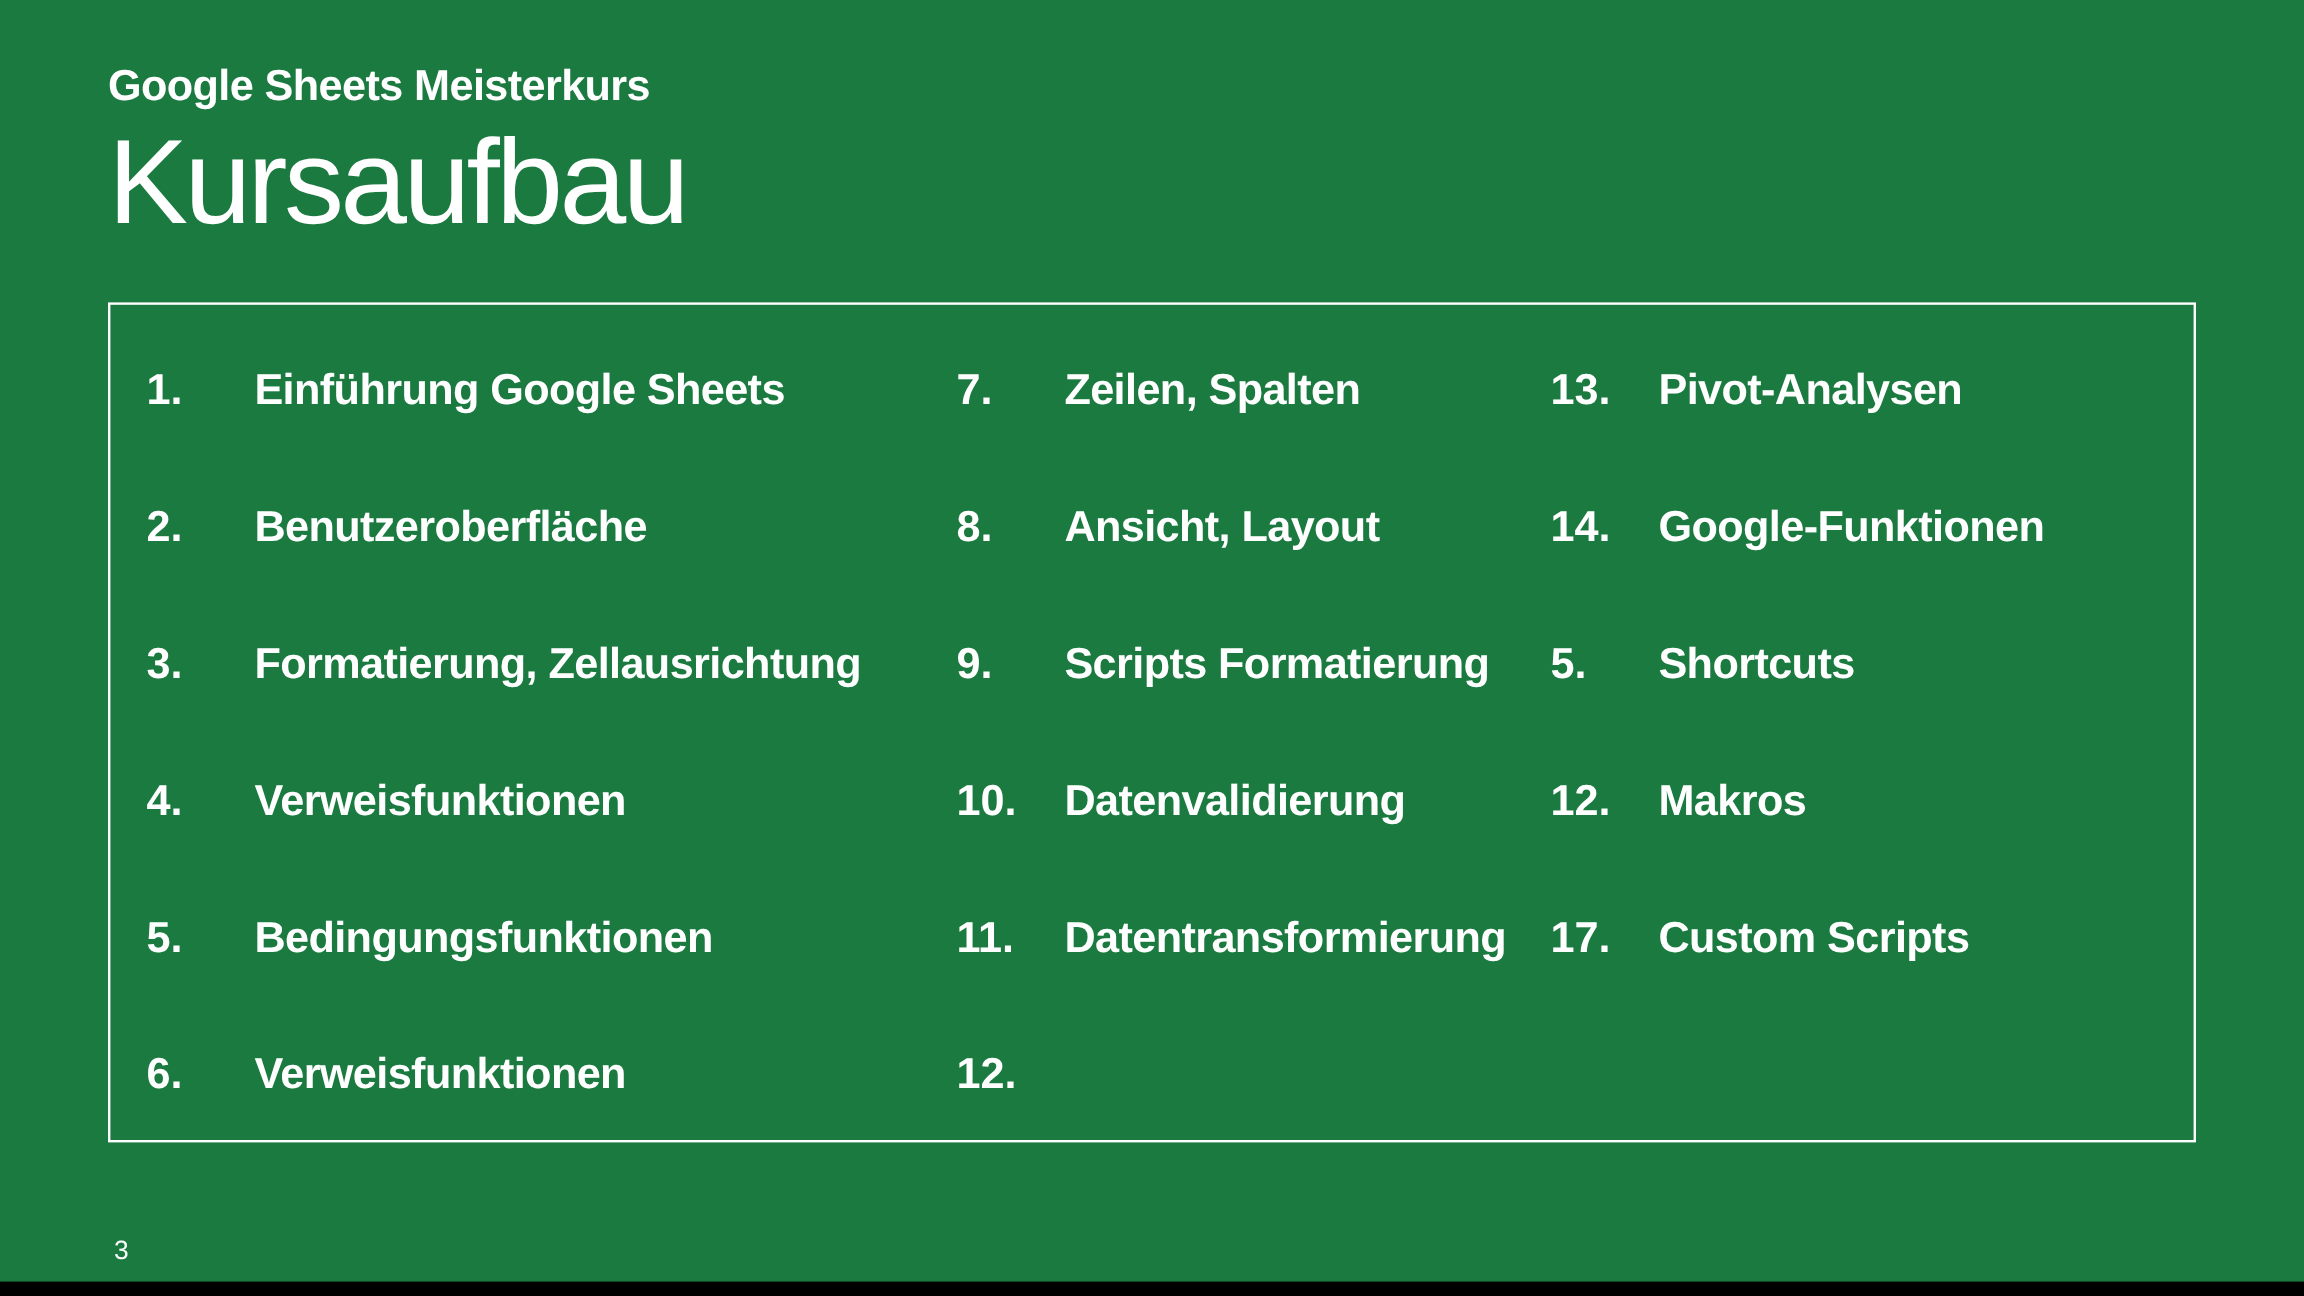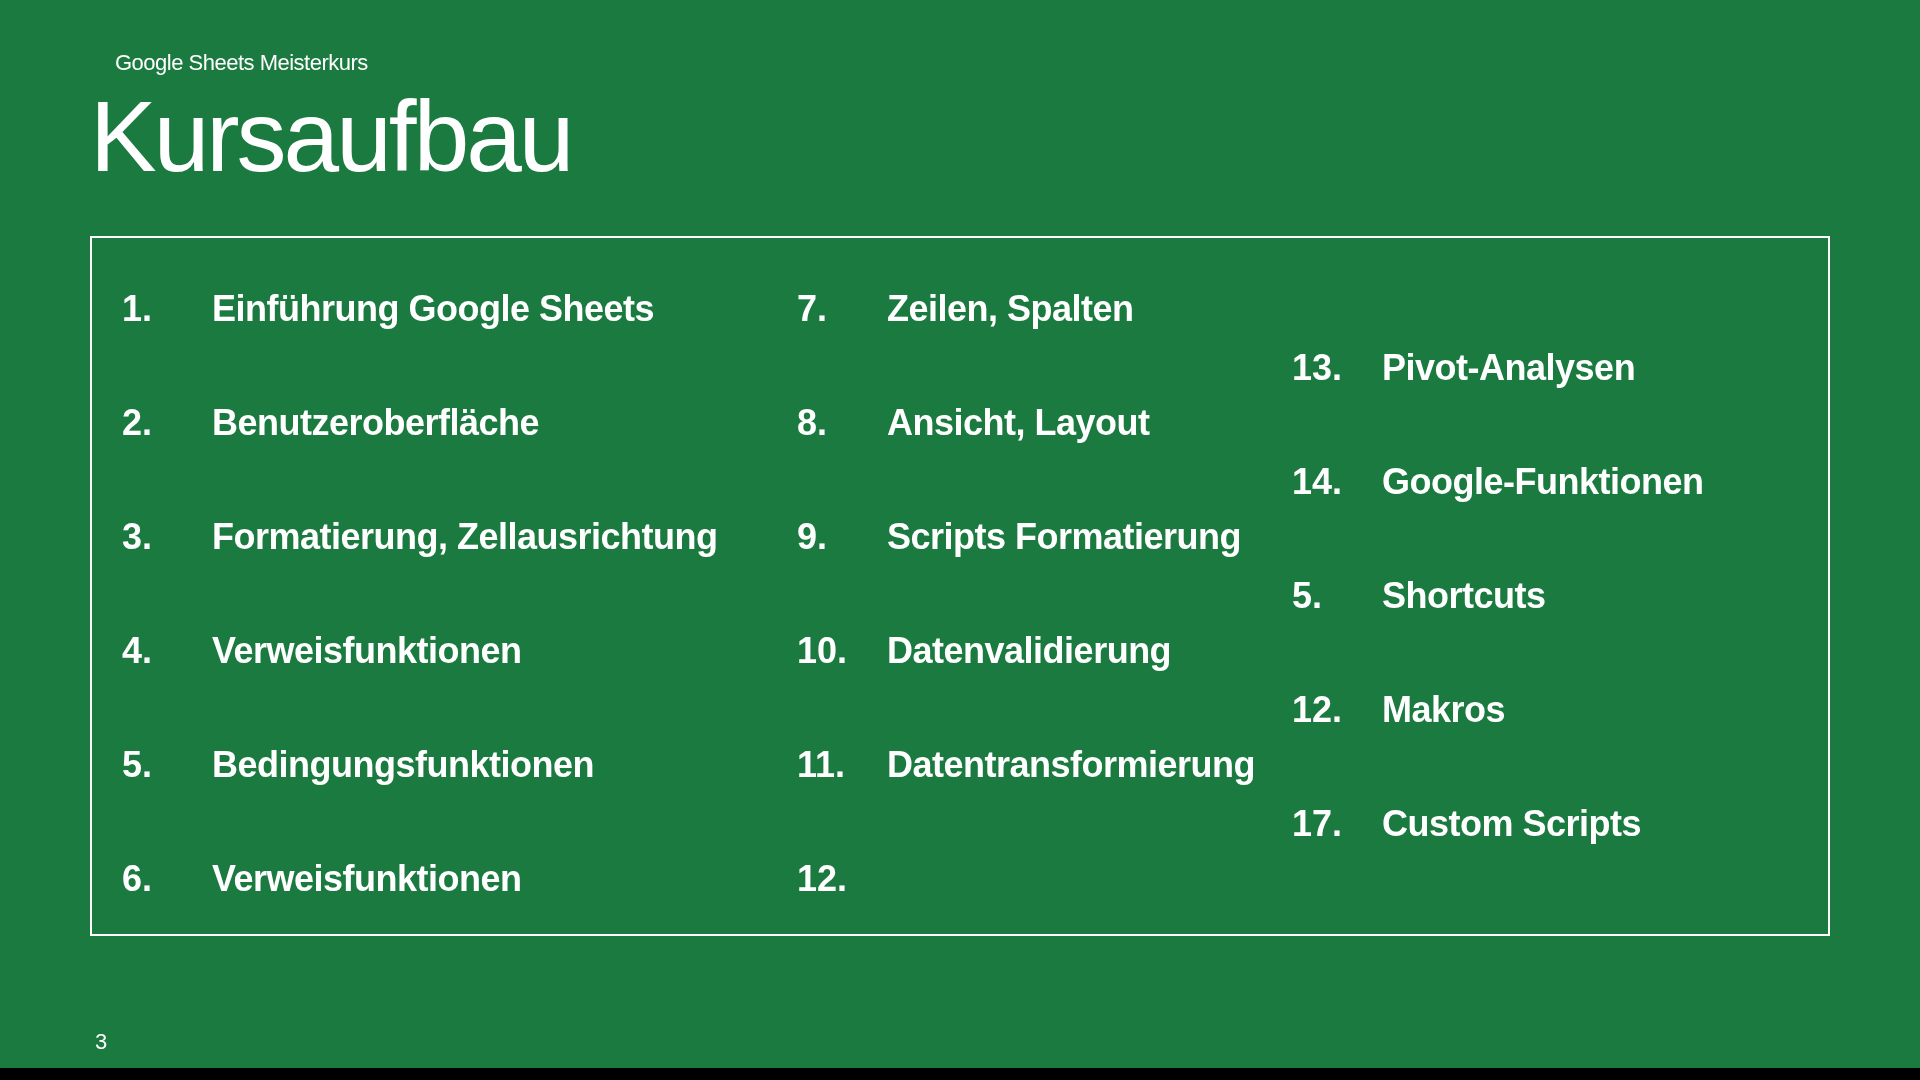--- a/index.html
+++ b/index.html
@@ -19,25 +19,24 @@
     }
     
     .slide {
       width: 100%;
       height: 100%;
       padding: 50px 90px 30px 90px;
       position: relative;
     }
     
     .subtitle {
-      font-size: 22px;
-      font-weight: 400;
+      font-size: 36px;
+      font-weight: 700;
       letter-spacing: -0.5px;
       margin-bottom: 10px;
-      margin-left: 25px;
     }
     
     .title {
       font-size: 100px;
       font-weight: 400;
       letter-spacing: -3px;
       line-height: 1;
       margin-bottom: 50px;
     }
     
@@ -59,21 +58,20 @@
     .column-1 {
       flex: 0 0 660px;
     }
     
     .column-2 {
       flex: 0 0 480px;
     }
     
     .column-3 {
       flex: 1;
-      justify-content: center;
     }
     
     .item {
       display: flex;
       align-items: baseline;
       gap: 40px;
     }
     
     .item-number {
       font-size: 36px;

